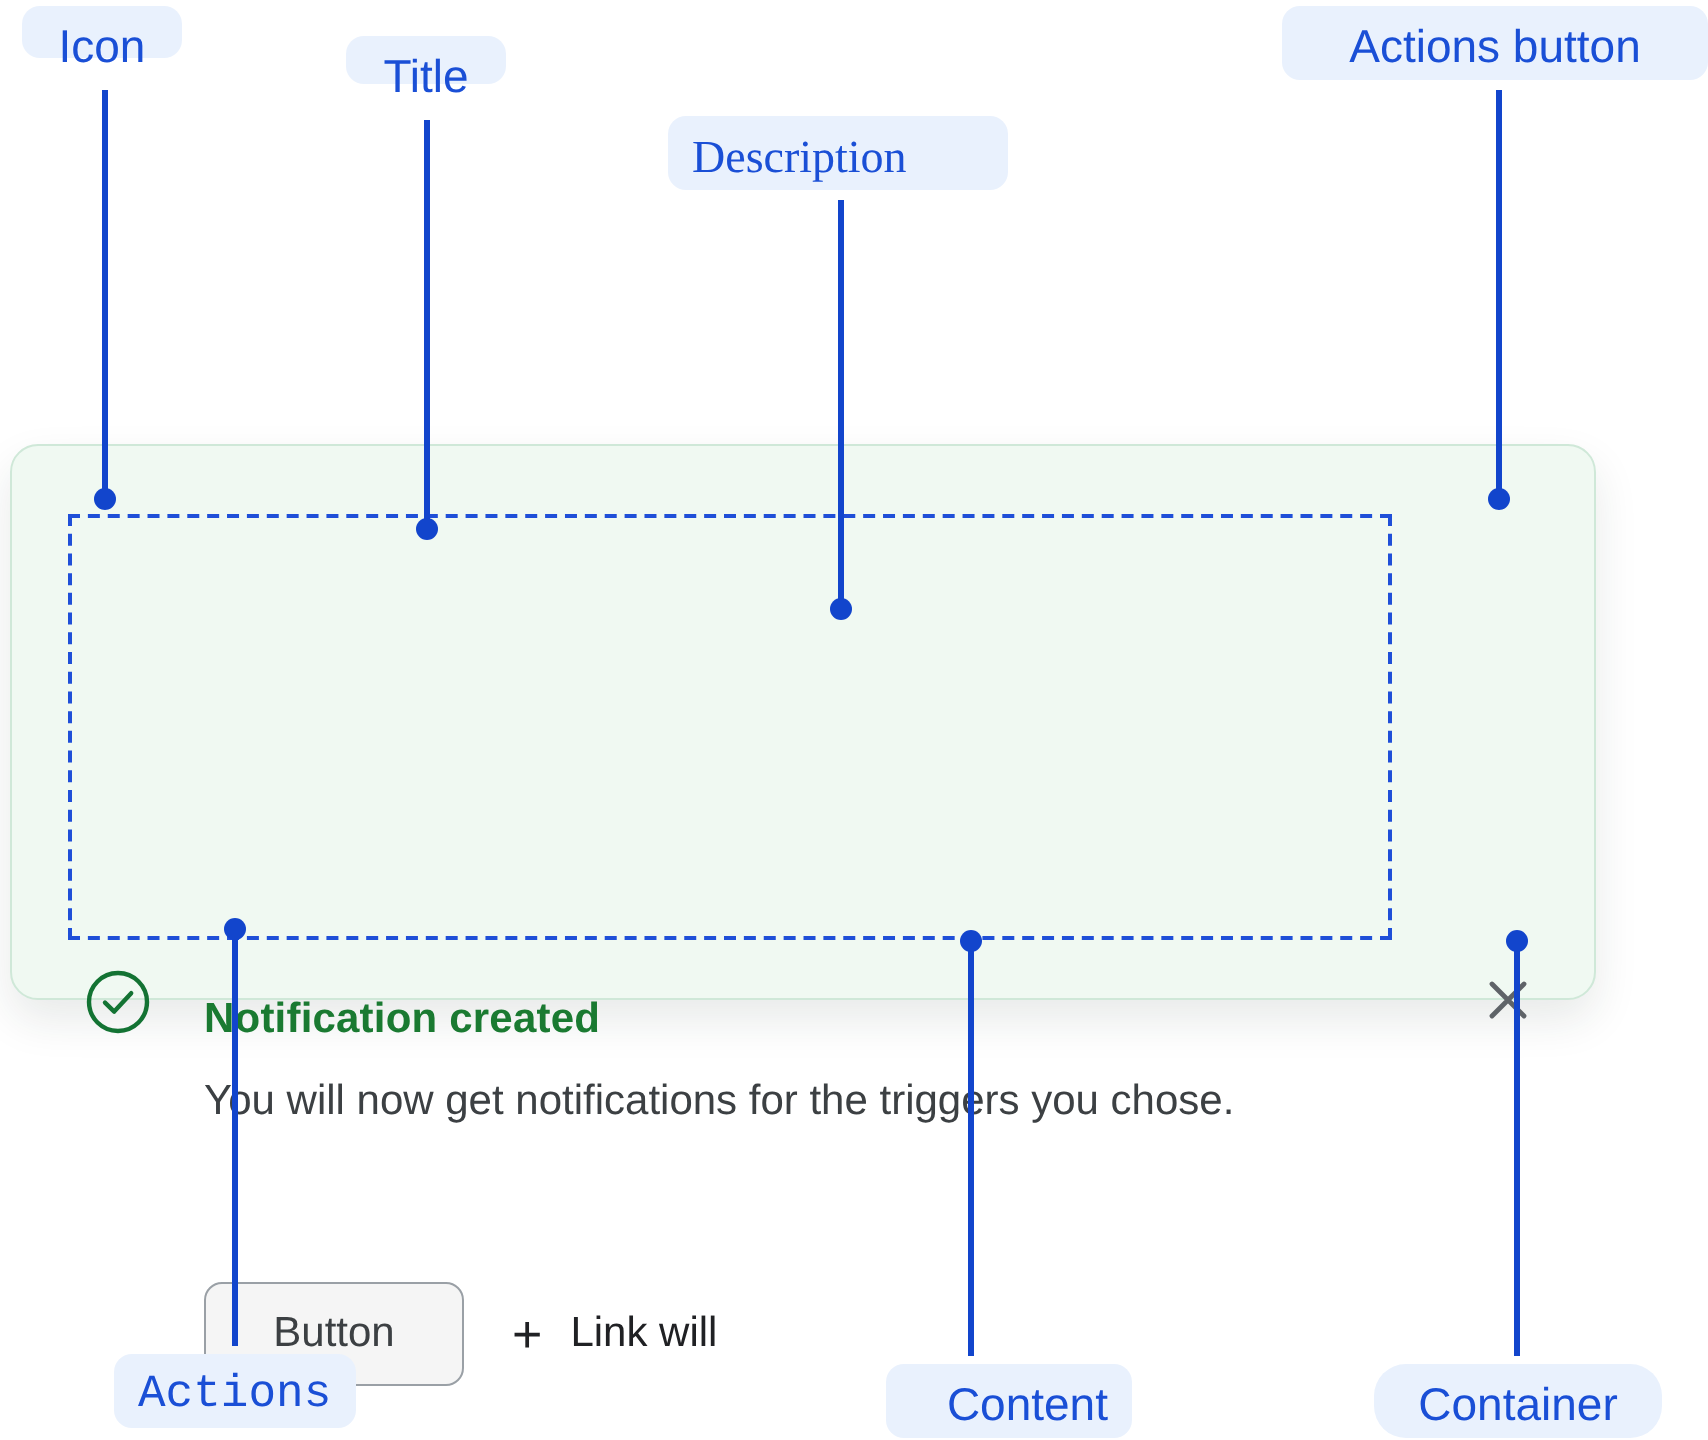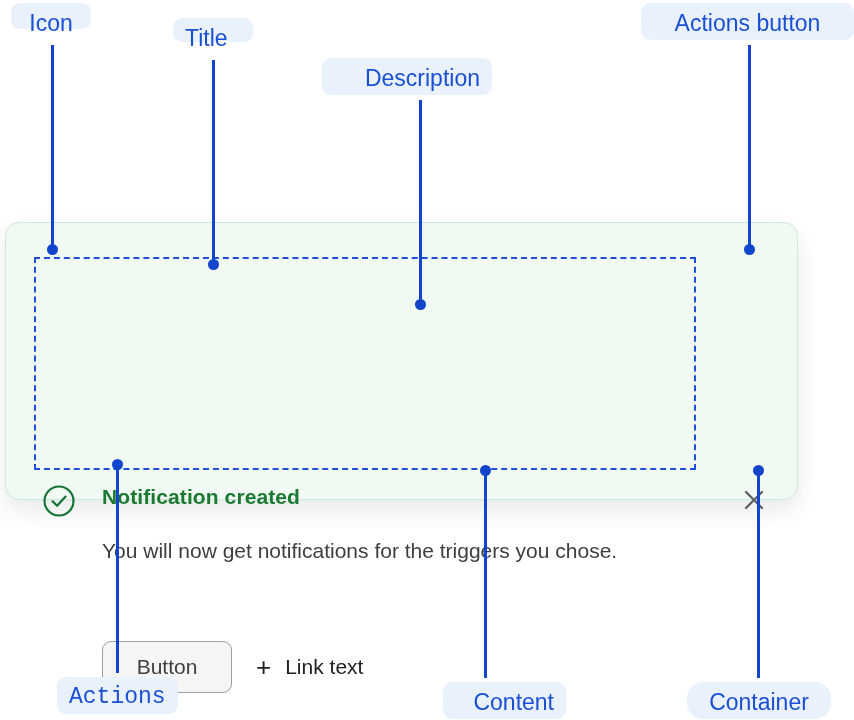--- a/index.html
+++ b/index.html
@@ -56,21 +56,21 @@
     left: 36px;
     top: 261px;
     width: 34px;
     height: 34px;
   }
 
   
   .notif-title {
     position: absolute;
     left: 96px;
-    top: 262px;
+    top: 275px;
     font-size: 21px;
     font-weight: bold;
     color: #1a7a31;
     letter-spacing: 0.1px;
     white-space: nowrap;
   }
 
   
   .notif-desc {
     position: absolute;
@@ -181,45 +181,45 @@
     </span>
 
     <div class="notif-title">Notification created</div>
 
     <div class="notif-desc">You will now get notifications for the triggers you chose.</div>
 
     <div class="actions-row">
       <button class="action-button">Button</button>
       <span class="link-wrap">
         <span class="plus-icon">+</span>
-        <span class="link-text">Link text</span>
+        <span class="link-text">Link will</span>
       </span>
     </div>
 
     <button class="dismiss-btn">
       <span>
         <svg width="30" height="30" viewBox="0 0 30 30" aria-hidden="true">
           <path d="M7 7 L23 23 M23 7 L7 23" stroke="#5f6368" stroke-width="2.4" stroke-linecap="round"></path>
         </svg>
       </span>
     </button>
   </div>
 
   <div class="content-box"></div>
 
   <div id="anno-layer">
       <div class="anno-line" style="left: 51px; top: 45px; height: 204px;"></div>
       <div class="anno-dot" style="left: 47px; top: 244px;"></div>
       <div class="anno-label" style="left: 11px; top: 3px; min-width: 80px; height: 26px; text-align: center;">Icon</div>
       <div class="anno-line" style="left: 212px; top: 60px; height: 204px;"></div>
       <div class="anno-dot" style="left: 208px; top: 259px;"></div>
-      <div class="anno-label" style="left: 173px; top: 18px; min-width: 80px; height: 24px; ">Title</div>
+      <div class="anno-label" style="left: 173px; top: 18px; min-width: 80px; height: 24px; text-align: center;">Title</div>
       <div class="anno-line" style="left: 419px; top: 100px; height: 204px;"></div>
       <div class="anno-dot" style="left: 415px; top: 299px;"></div>
-      <div class="anno-label" style="left: 322px; top: 58px; min-width: 170px; height: 37px; text-align: right;">Description</div>
+      <div class="anno-label" style="left: 334px; top: 58px; min-width: 170px; height: 37px; text-align: left; font-family: Liberation Serif, serif;">Description</div>
       <div class="anno-line" style="left: 748px; top: 45px; height: 204px;"></div>
       <div class="anno-dot" style="left: 744px; top: 244px;"></div>
       <div class="anno-label" style="left: 641px; top: 3px; min-width: 213px; height: 37px; text-align: center;">Actions button</div>
       <div class="anno-line" style="left: 116px; top: 464px; height: 209px;"></div>
       <div class="anno-dot" style="left: 112px; top: 459px;"></div>
       <div class="anno-label" style="left: 57px; top: 677px; min-width: 119px; height: 37px; text-align: center; font-family: Liberation Mono, monospace;">Actions</div>
       <div class="anno-line" style="left: 484px; top: 470px; height: 208px;"></div>
       <div class="anno-dot" style="left: 480px; top: 465px;"></div>
       <div class="anno-label" style="left: 443px; top: 682px; min-width: 123px; height: 37px; text-align: right;">Content</div>
       <div class="anno-line" style="left: 757px; top: 470px; height: 208px;"></div>

